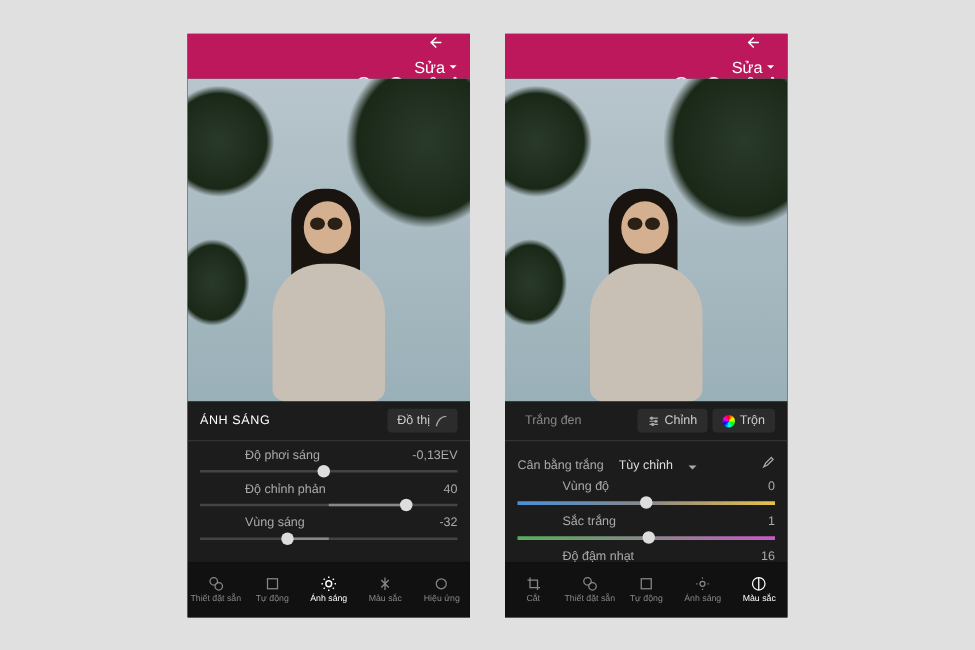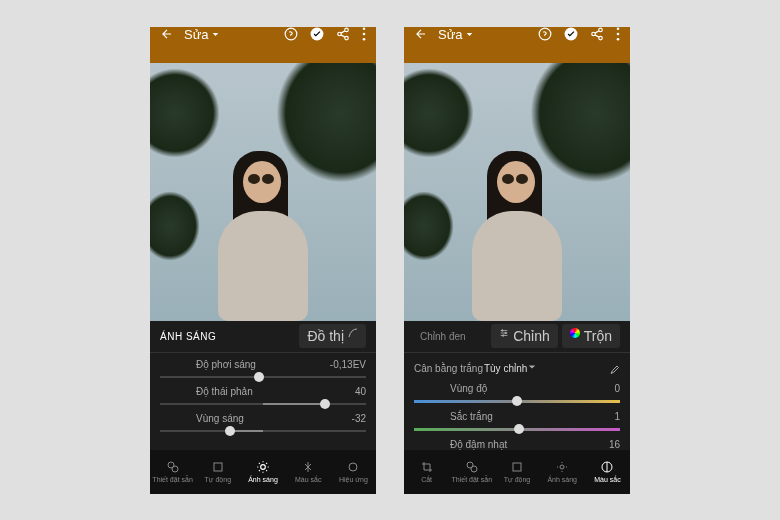--- a/index.html
+++ b/index.html
@@ -15,24 +15,25 @@
   .phone {
     width: 226px;
     height: 467px;
     background: #000;
     display: flex;
     flex-direction: column;
     overflow: hidden;
   }
   .topbar {
     height: 36px;
-    background: #a16207;
-    display: flex;
-    align-items: flex-start;
+    background: #be185d;
+    display: flex;
+    align-items: flex-end;
     padding: 0 10px;
+    flex-direction: column;
   }
   .back { color: #fff; font-size: 16px; margin-right: 10px; }
   .title { color: #fff; font-size: 13px; display: flex; align-items: center; gap: 3px; }
   .title svg { width: 7px; height: 7px; }
   .spacer { flex: 1; }
   .top-icons { display: flex; gap: 12px; align-items: center; }
   .top-icons > * { color: #fff; }
   .icon { display: inline-flex; }
   .photo {
     width: 100%;
@@ -101,25 +102,25 @@
     height: 32px;
     display: flex;
     align-items: center;
     padding: 0 10px;
     border-bottom: 1px solid #333;
   }
   .panel-title { color: #fff; font-size: 10px; letter-spacing: 0.5px; text-transform: uppercase; }
   .panel-btn {
     background: #2c2c2c;
     color: #ccc;
-    font-size: 14px;
+    font-size: 10px;
     padding: 4px 8px;
     border-radius: 3px;
     display: flex;
-    align-items: flex-start;
+    align-items: flex-end;
     gap: 4px;
   }
   .sliders {
     flex: 1;
     padding: 6px 10px 0;
     overflow: hidden;
   }
   .slider-row { margin-bottom: 8px; }
   .slider-labels {
     display: flex;
@@ -153,22 +154,22 @@
     margin: 6px 0 2px;
   }
   .tint-track {
     height: 3px;
     background: linear-gradient(90deg, #5aad5a 0%, #888 50%, #c85ac8 100%);
     position: relative;
     margin: 6px 0 2px;
   }
   .wb-row {
     display: flex;
-    align-items: flex-start;
-    gap: 1px;
+    align-items: flex-end;
+    gap: 12px;
     color: #aaa;
     font-size: 10px;
     padding: 4px 0 6px;
   }
   .wb-row .spacer { flex: 1; }
   .bottombar {
     height: 44px;
     background: #111;
     display: flex;
     justify-content: space-around;
@@ -276,21 +277,21 @@
         <div class="slider-labels">
           <span>Độ phơi sáng</span>
           <span>-0,13EV</span>
         </div>
         <div class="slider-track">
             <div class="slider-thumb" style="left:48%"></div>
           </div>
       </div>
       <div class="slider-row">
         <div class="slider-labels">
-          <span>Độ thái phản</span>
+          <span>Độ chỉnh phản</span>
           <span>40</span>
         </div>
         <div class="slider-track">
             <div class="slider-fill" style="left:50%;width:30%"></div>
             <div class="slider-thumb" style="left:80%"></div>
           </div>
       </div>
       <div class="slider-row">
         <div class="slider-labels">
           <span>Vùng sáng</span>
@@ -405,21 +406,21 @@
       <div class="head"></div>
       <div class="glasses">
           <div class="lens"></div>
           <div class="lens"></div>
         </div>
     </div>
   </div>
 
   <div class="panel">
     <div class="panel-header">
-      <span class="bw-btn">Chỉnh đen</span>
+      <span class="bw-btn">Trắng đen</span>
       <span class="spacer"></span>
       <span class="panel-btn">
         <svg width="10" height="10" viewBox="0 0 12 12" fill="none" stroke="#aaa">
             <path d="M2 3h8M2 6h8M2 9h8"></path>
             <circle cx="4" cy="3" r="1" fill="#aaa"></circle>
             <circle cx="8" cy="6" r="1" fill="#aaa"></circle>
             <circle cx="5" cy="9" r="1" fill="#aaa"></circle>
           </svg>
         <span>Chỉnh</span>
       </span>

